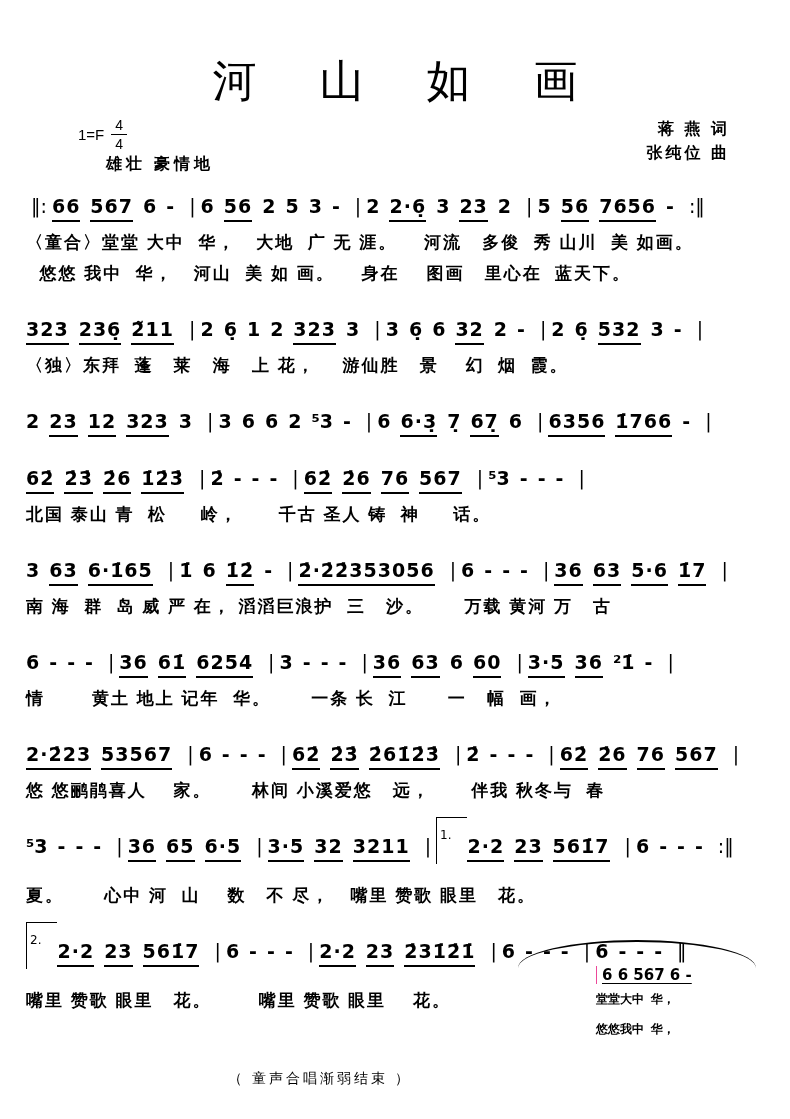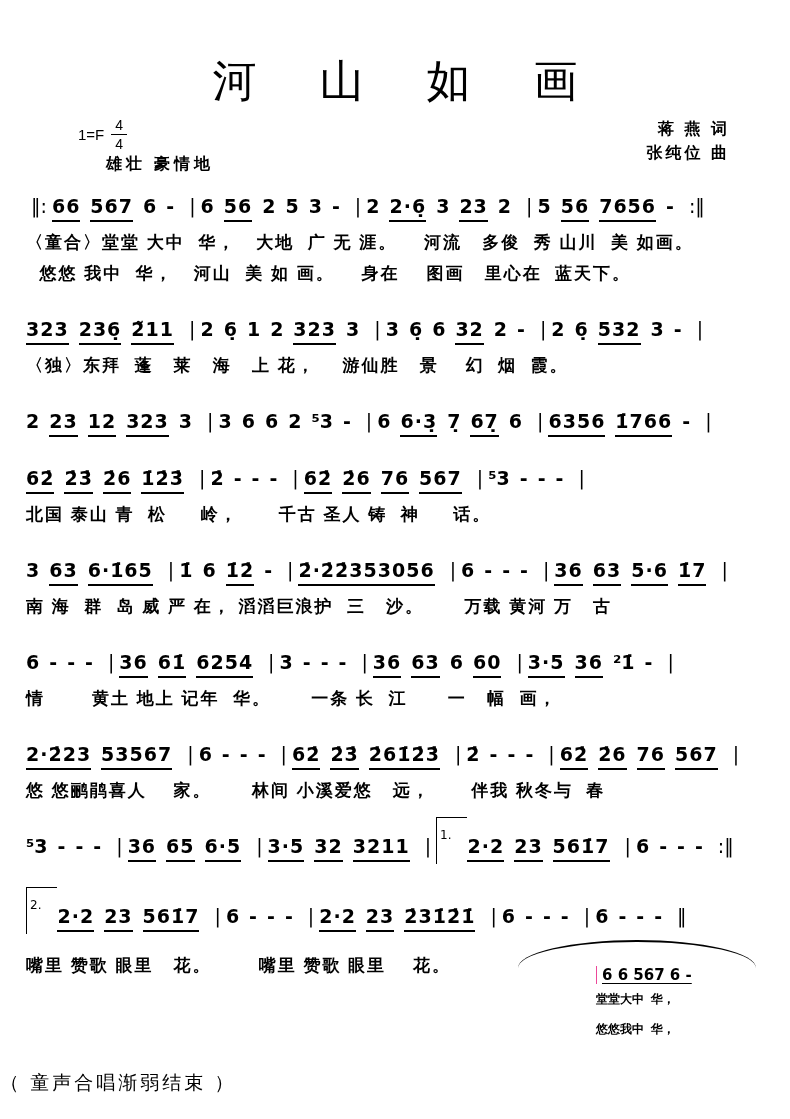--- a/index.html
+++ b/index.html
@@ -75,22 +75,22 @@
   }
   .coda .ilyric{font-size:12px;font-weight:700;line-height:30px;white-space:pre;}
   .slur-arc{
     position:absolute;left:518px;top:940px;width:238px;height:26px;
     border-top:2px solid #000;
     border-radius:50% 50% 0 0 / 100% 100% 0 0;
   }
   
   .footer{
     position:absolute;left:0;top:1070px;width:640px;
-    text-align:left;
-    font-size:19px;letter-spacing:3px;
+    text-align:center;
+    font-size:14px;letter-spacing:3px;
   }
 </style>
 </head>
 <body>
 
 <div class="page">
 
   <h1 class="title">河 山 如 画</h1>
 
   <div class="meta">
@@ -134,20 +134,21 @@
       <div class="system">
         <div class="notation"><span>6</span><span class="dash">-</span><span class="dash">-</span><span class="dash">-</span><span class="bar">|</span><span class="beam">36</span><span class="beam">61̇</span><span class="beam">6254</span><span class="bar">|</span><span>3</span><span class="dash">-</span><span class="dash">-</span><span class="dash">-</span><span class="bar">|</span><span class="beam">36</span><span class="beam">63</span><span>6</span><span class="beam">60</span><span class="bar">|</span><span class="beam">3·5</span><span class="beam">36</span><span>²1̇</span><span class="dash">-</span><span class="bar">|</span></div>
         <div class="lyrics">情       黄土 地上 记年  华。      一条 长  江      一   幅  画，</div>
       </div>
       <div class="system">
         <div class="notation"><span class="beam">2·2̇23</span><span class="beam">53567</span><span class="bar">|</span><span>6</span><span class="dash">-</span><span class="dash">-</span><span class="dash">-</span><span class="bar">|</span><span class="beam">62̇</span><span class="beam">2̇3̇</span><span class="beam">2̇61̇2̇3̇</span><span class="bar">|</span><span>2̇</span><span class="dash">-</span><span class="dash">-</span><span class="dash">-</span><span class="bar">|</span><span class="beam">62̇</span><span class="beam">2̇6</span><span class="beam">76</span><span class="beam">567</span><span class="bar">|</span></div>
         <div class="lyrics">悠 悠鹂鹃喜人    家。      林间 小溪爱悠   远，      伴我 秋冬与  春</div>
       </div>
       <div class="system">
         <div class="notation"><span>⁵3</span><span class="dash">-</span><span class="dash">-</span><span class="dash">-</span><span class="bar">|</span><span class="beam">36</span><span class="beam">65</span><span class="beam">6·5</span><span class="bar">|</span><span class="beam">3·5</span><span class="beam">32</span><span class="beam">3211</span><span class="bar">|</span><span class="volta">1.</span><span class="beam">2·2</span><span class="beam">23</span><span class="beam">561̇7</span><span class="bar">|</span><span>6</span><span class="dash">-</span><span class="dash">-</span><span class="dash">-</span><span class="bar">:‖</span></div>
+        <div class="lyrics">夏。      心中 河  山    数   不 尽，   嘴里 赞歌 眼里   花。</div>
       </div>
       <div class="system">
         <div class="notation"><span class="volta">2.</span><span class="beam">2·2</span><span class="beam">23</span><span class="beam">561̇7</span><span class="bar">|</span><span>6</span><span class="dash">-</span><span class="dash">-</span><span class="dash">-</span><span class="bar">|</span><span class="beam">2·2</span><span class="beam">23</span><span class="beam">2̇31̇2̇1̇</span><span class="bar">|</span><span>6</span><span class="dash">-</span><span class="dash">-</span><span class="dash">-</span><span class="bar">|</span><span>6</span><span class="dash">-</span><span class="dash">-</span><span class="dash">-</span><span class="bar">‖</span></div>
         <div class="lyrics">嘴里 赞歌 眼里   花。       嘴里 赞歌 眼里    花。</div>
       </div>
     </div>
 
   <div class="slur-arc"></div>
 
   <div class="coda">

